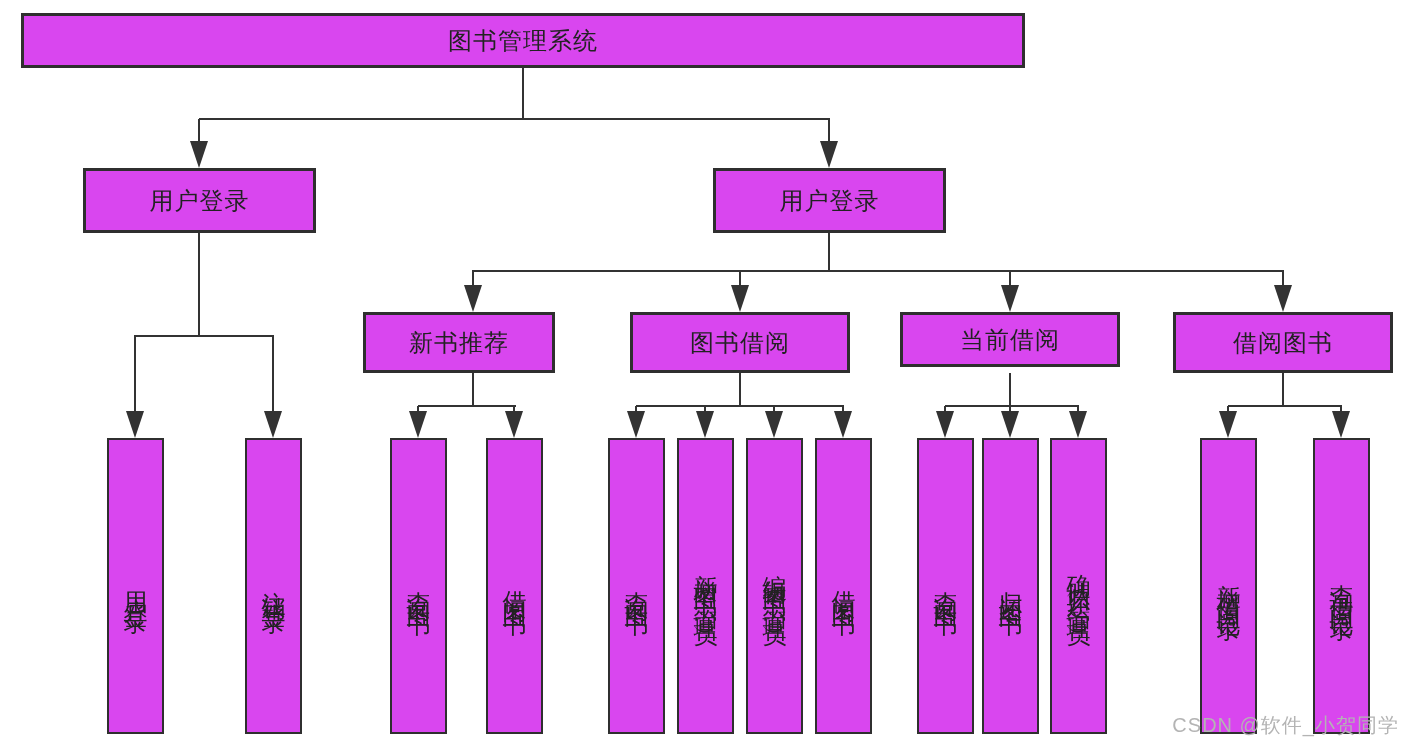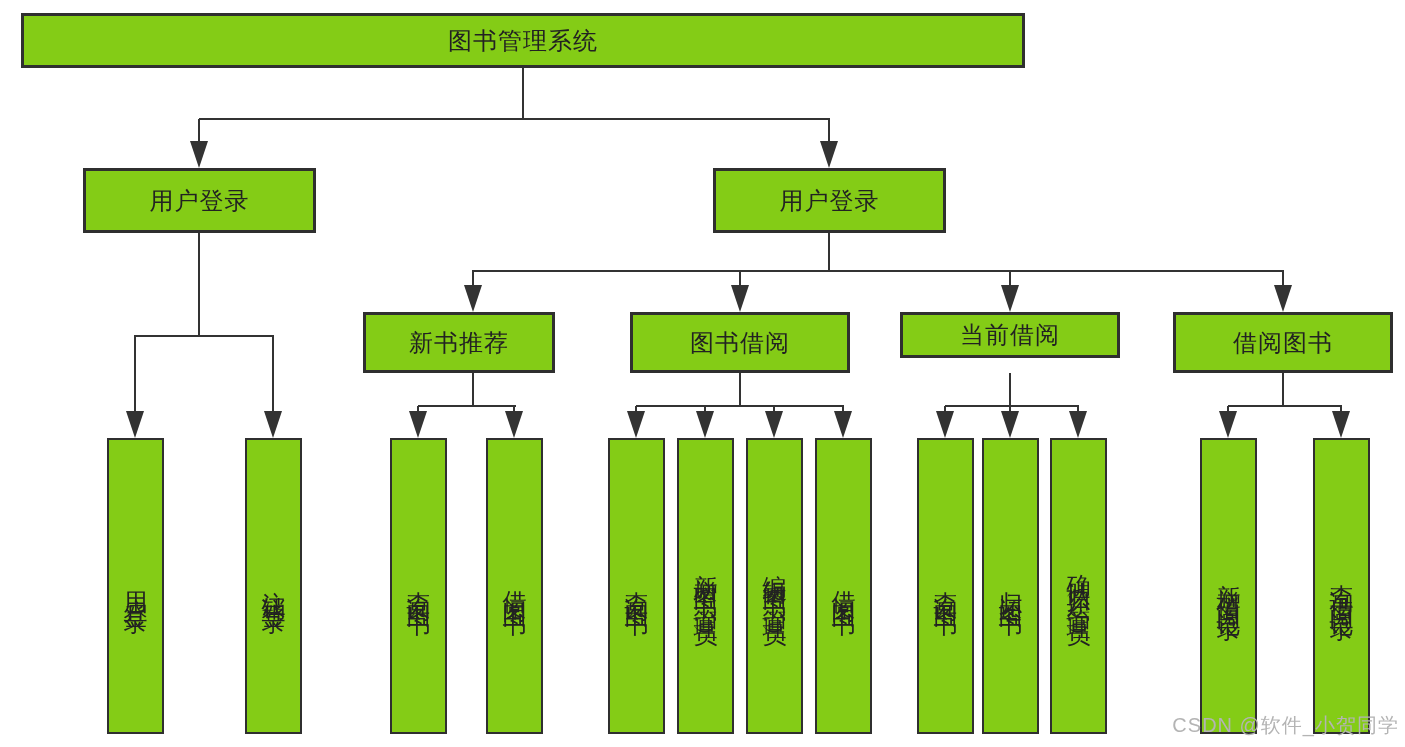--- a/index.html
+++ b/index.html
@@ -1,21 +1,21 @@
 <!DOCTYPE html>
 <html><head>
 <meta charset="utf-8">
 <style>
   html,body{margin:0;padding:0;background:#ffffff;}
   .canvas{
     position:relative;width:1405px;height:747px;background:#ffffff;
     font-family:"Liberation Sans", sans-serif;color:#222222;overflow:hidden;
   }
   .box{
-    position:absolute;box-sizing:border-box;background:#84cc16;
+    position:absolute;box-sizing:border-box;background:#d946ef;
     border:3px solid #2f2f2f;display:flex;align-items:center;justify-content:center;
   }
   .box.leaf{border-width:2px;}
   .label{
     font-size:24px;letter-spacing:1px;white-space:nowrap;color:#222222;line-height:1;
   }
   .leaf .label{
     writing-mode:vertical-rl;text-orientation:mixed;
     letter-spacing:7px;white-space:normal;
   }
@@ -46,21 +46,21 @@
   <div class="box" style="left:713px;top:168px;width:233px;height:65px;">
     <span class="label">用户登录</span>
   </div>
 
   <div class="box" style="left:363px;top:312px;width:192px;height:61px;">
     <span class="label">新书推荐</span>
   </div>
   <div class="box" style="left:630px;top:312px;width:220px;height:61px;">
     <span class="label">图书借阅</span>
   </div>
-  <div class="box" style="left:900px;top:312px;width:220px;height:46px;">
+  <div class="box" style="left:900px;top:312px;width:220px;height:55px;">
     <span class="label">当前借阅</span>
   </div>
   <div class="box" style="left:1173px;top:312px;width:220px;height:61px;">
     <span class="label">借阅图书</span>
   </div>
 
   <div class="box leaf" style="left:107px;top:438px;width:57px;height:296px;">
     <span class="label">用户登录</span>
   </div>
   <div class="box leaf" style="left:245px;top:438px;width:57px;height:296px;">

